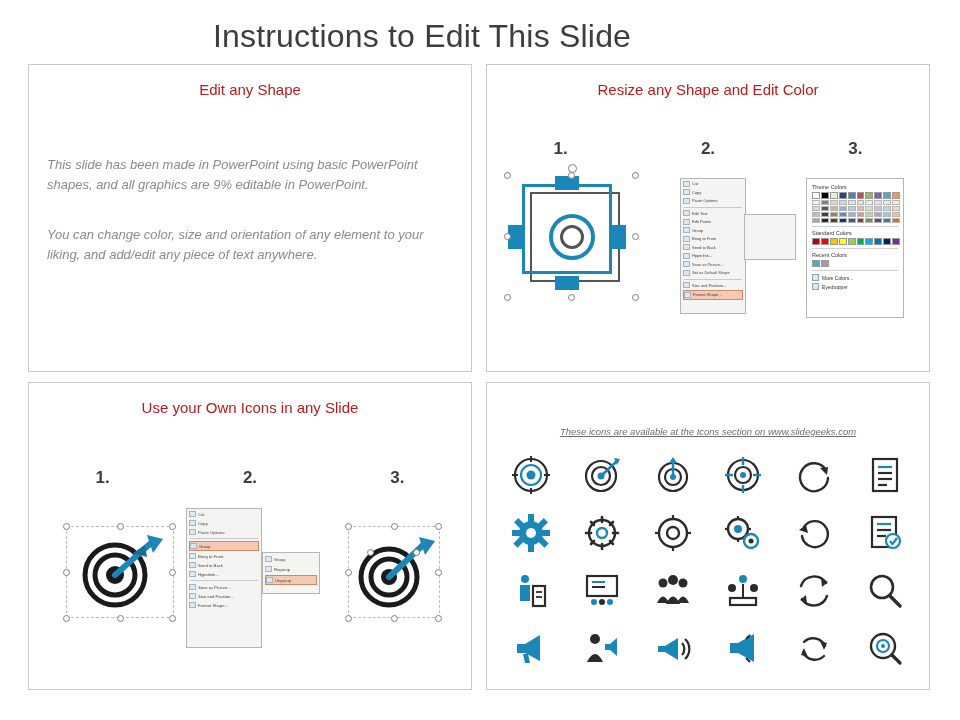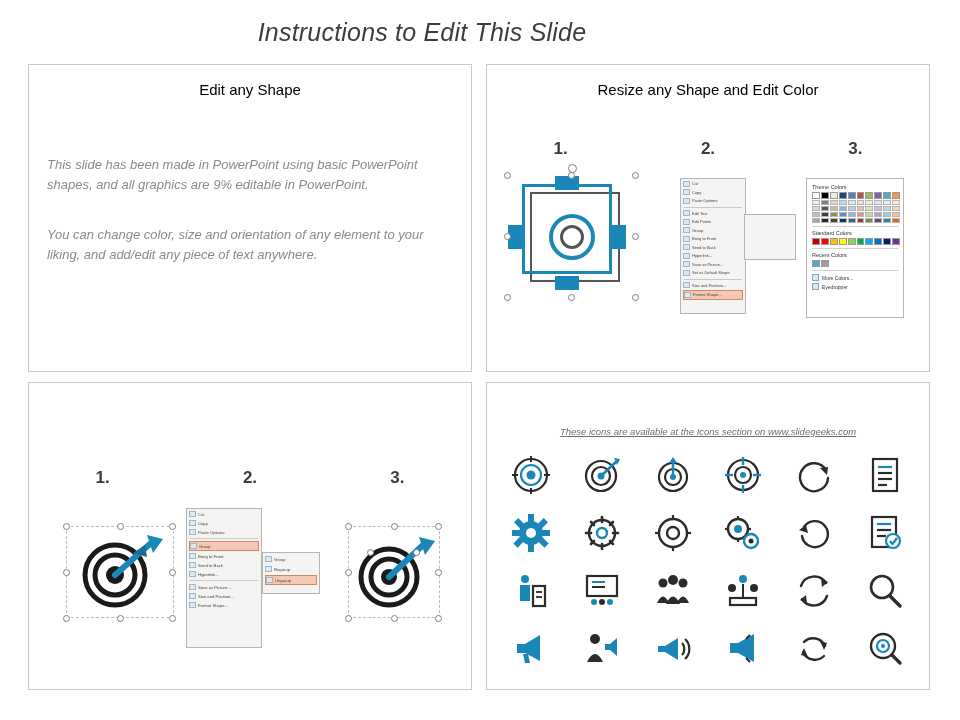--- a/index.html
+++ b/index.html
@@ -20,45 +20,44 @@
     height: 720px;
     background: #ffffff;
     box-sizing: border-box;
   }
   .slide-title {
     position: absolute;
     top: 18px;
     left: 0;
     width: 844px;
     text-align: center;
-    font-size: 25px;
+    font-size: 32px;
     color: #3d3d3d;
     font-weight: normal;
     letter-spacing: 0.2px;
-    font-style: italic;
   }
   .panel {
     position: absolute;
     border: 1px solid #c9c9c9;
     background: #ffffff;
     box-sizing: border-box;
   }
   .panel-tl { left: 28px;  top: 64px;  width: 444px; height: 308px; }
   .panel-tr { left: 486px; top: 64px;  width: 444px; height: 308px; }
   .panel-bl { left: 28px;  top: 382px; width: 444px; height: 308px; }
   .panel-br { left: 486px; top: 382px; width: 444px; height: 308px; }
 
   .panel-title {
     position: absolute;
     top: 16px;
     left: 0;
     width: 100%;
     text-align: center;
     font-size: 15px;
-    color: #000000;
+    color: #b91c1c;
   }
   .panel-subtitle {
     position: absolute;
     top: 43px;
     left: 0;
     width: 100%;
     text-align: center;
     font-size: 9.5px;
     font-style: italic;
     color: #6f6f6f;
@@ -399,20 +398,21 @@
         <span class="dot"></span>
         <span>More Colors...</span>
       </div>
     <div class="cp-item">
         <span class="dot"></span>
         <span>Eyedropper</span>
       </div>
   </div>
 
   <div class="panel panel-bl">
+    <div class="panel-title">Use your Own Icons in any Slide</div>
     <div class="numbers-row bl">
       <div class="num">1.</div>
       <div class="num">2.</div>
       <div class="num">3.</div>
     </div>
   </div>
 
   <div class="target-box">
     <svg width="106" height="90" viewBox="0 0 106 90">
       <circle cx="48" cy="48" r="30" fill="none" stroke="#1a1a1a" stroke-width="5"></circle>

